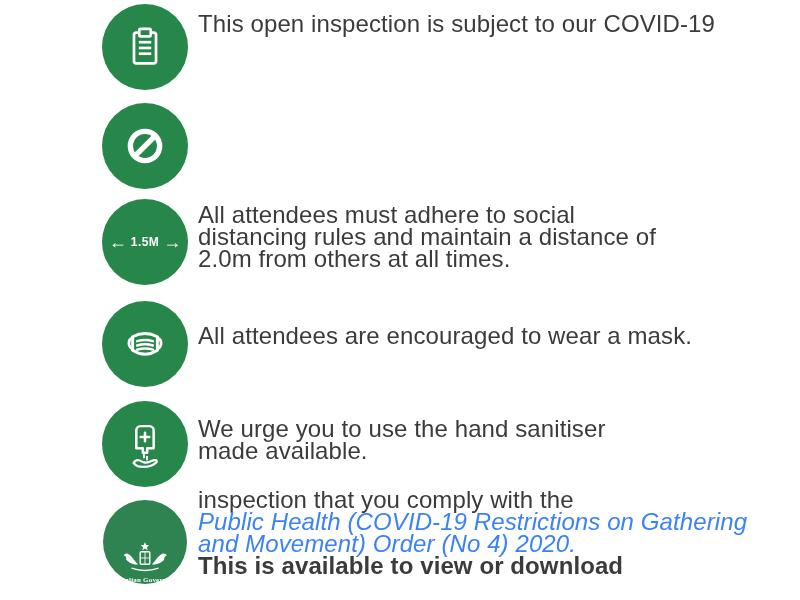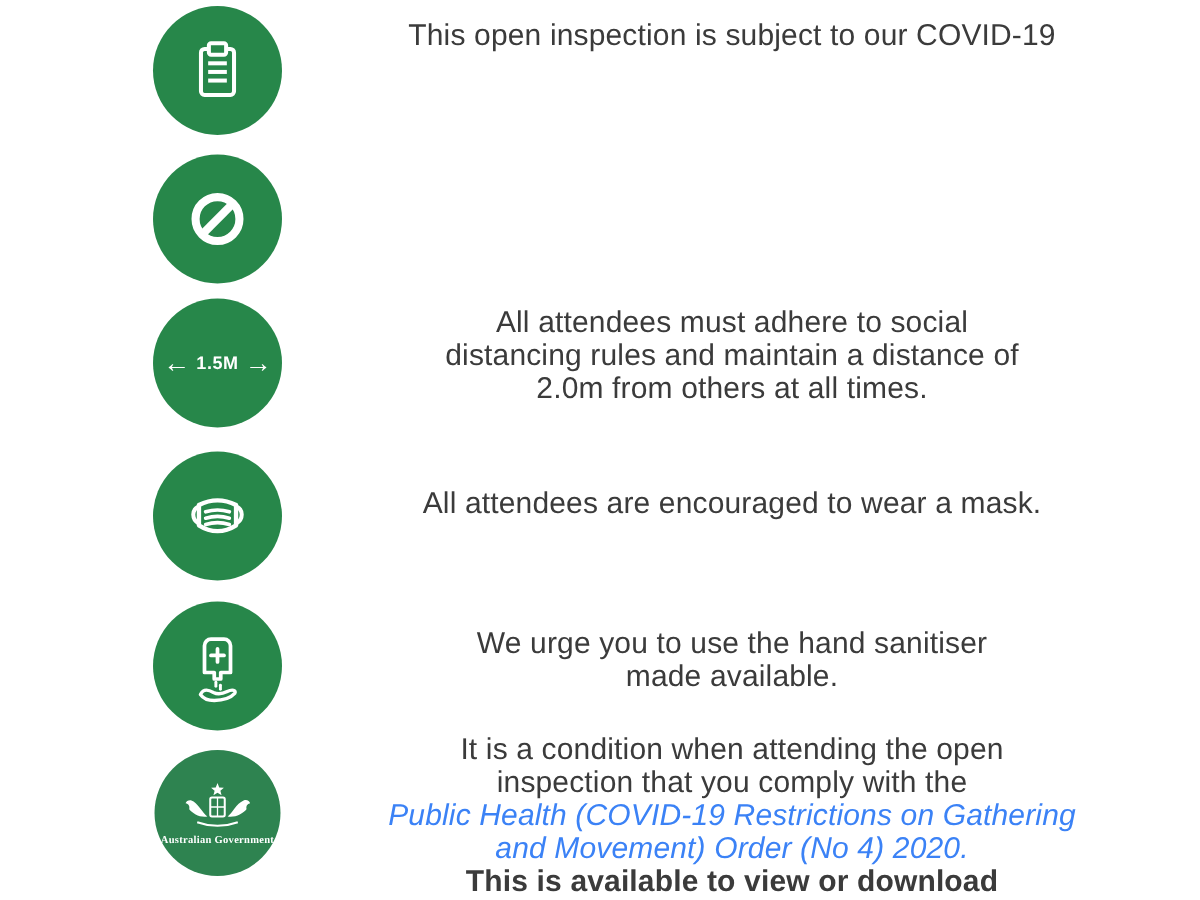--- a/index.html
+++ b/index.html
@@ -19,30 +19,29 @@
     position: absolute;
     left: 102px;
     width: 86px; height: 86px;
     border-radius: 50%;
     background: #27874a;
     display: flex;
     align-items: center;
     justify-content: center;
     flex-direction: column;
   }
-  .badge.gov { background: #2e8350; width: 84px; height: 84px; left: 103px; }
+  .badge.gov { background: #2e8350; width: 84px; height: 84px; left: 103px; justify-content: flex-end; }
   .textblock {
     position: absolute;
     left: 198px;
     width: 580px;
     color: #3b3b3b;
-    font-size: 20px;
+    font-size: 24px;
     line-height: 22px;
     letter-spacing: 0.1px;
-    text-align: center;
   }
   .line { white-space: nowrap; }
   .line.italic { font-style: italic; color: #3b82f6; }
   .line.bold { font-weight: 700; }
   .distance-wrap {
     display: flex;
     align-items: center;
     gap: 4px;
     color: #ffffff;
   }
@@ -131,20 +130,19 @@
       <rect x="25" y="11" width="10" height="13" rx="1.2" fill="none" stroke="#ffffff" stroke-width="1.4"></rect>
       <line x1="30" y1="11" x2="30" y2="24" stroke="#ffffff" stroke-width="0.9"></line>
       <line x1="25" y1="17.5" x2="35" y2="17.5" stroke="#ffffff" stroke-width="0.9"></line>
       <path d="M23,24 C20,22 16,14 12,13 C10,12.6 8.5,13.6 8,15 C10,15.4 11,17 10.5,19 C13,22 18,25 23,24 Z" fill="#ffffff"></path>
       <path d="M37,24 C40,22 43,15 48,13 C50.5,12.2 52,13.5 52.5,15 C50.5,15.5 49.5,17 50,19 C47.5,22 42,25 37,24 Z" fill="#ffffff"></path>
       <path d="M16,28 Q30,33 44,28" fill="none" stroke="#ffffff" stroke-width="1.4"></path>
     </svg>
     <div class="gov-caption">Australian Government</div>
   </div>
   <div class="textblock" style="top:489px">
-    <div class="line">It is a condition when attending the open</div>
     <div class="line">inspection that you comply with the</div>
     <div class="line italic">Public Health (COVID-19 Restrictions on Gathering</div>
     <div class="line italic">and Movement) Order (No 4) 2020.</div>
     <div class="line bold">This is available to view or download</div>
   </div>
 
 </div>
 
 </body></html>

